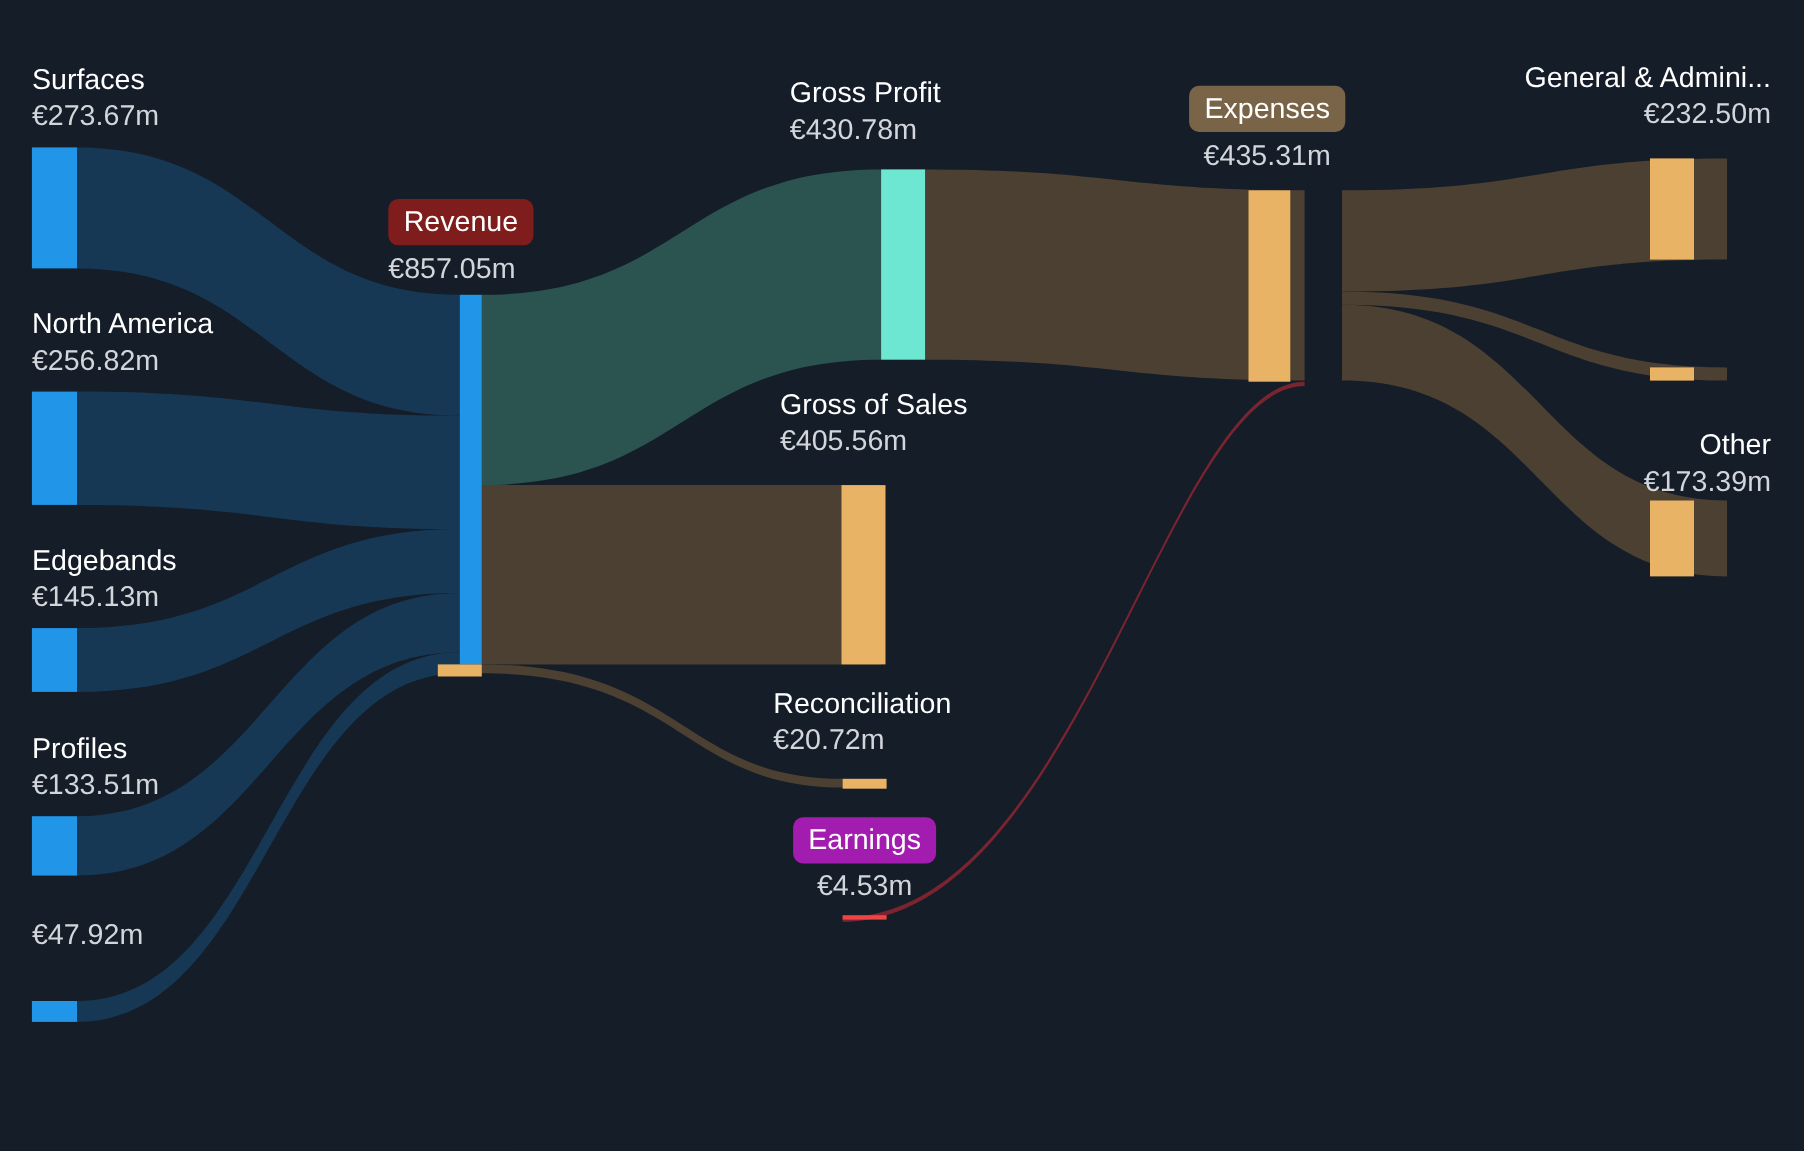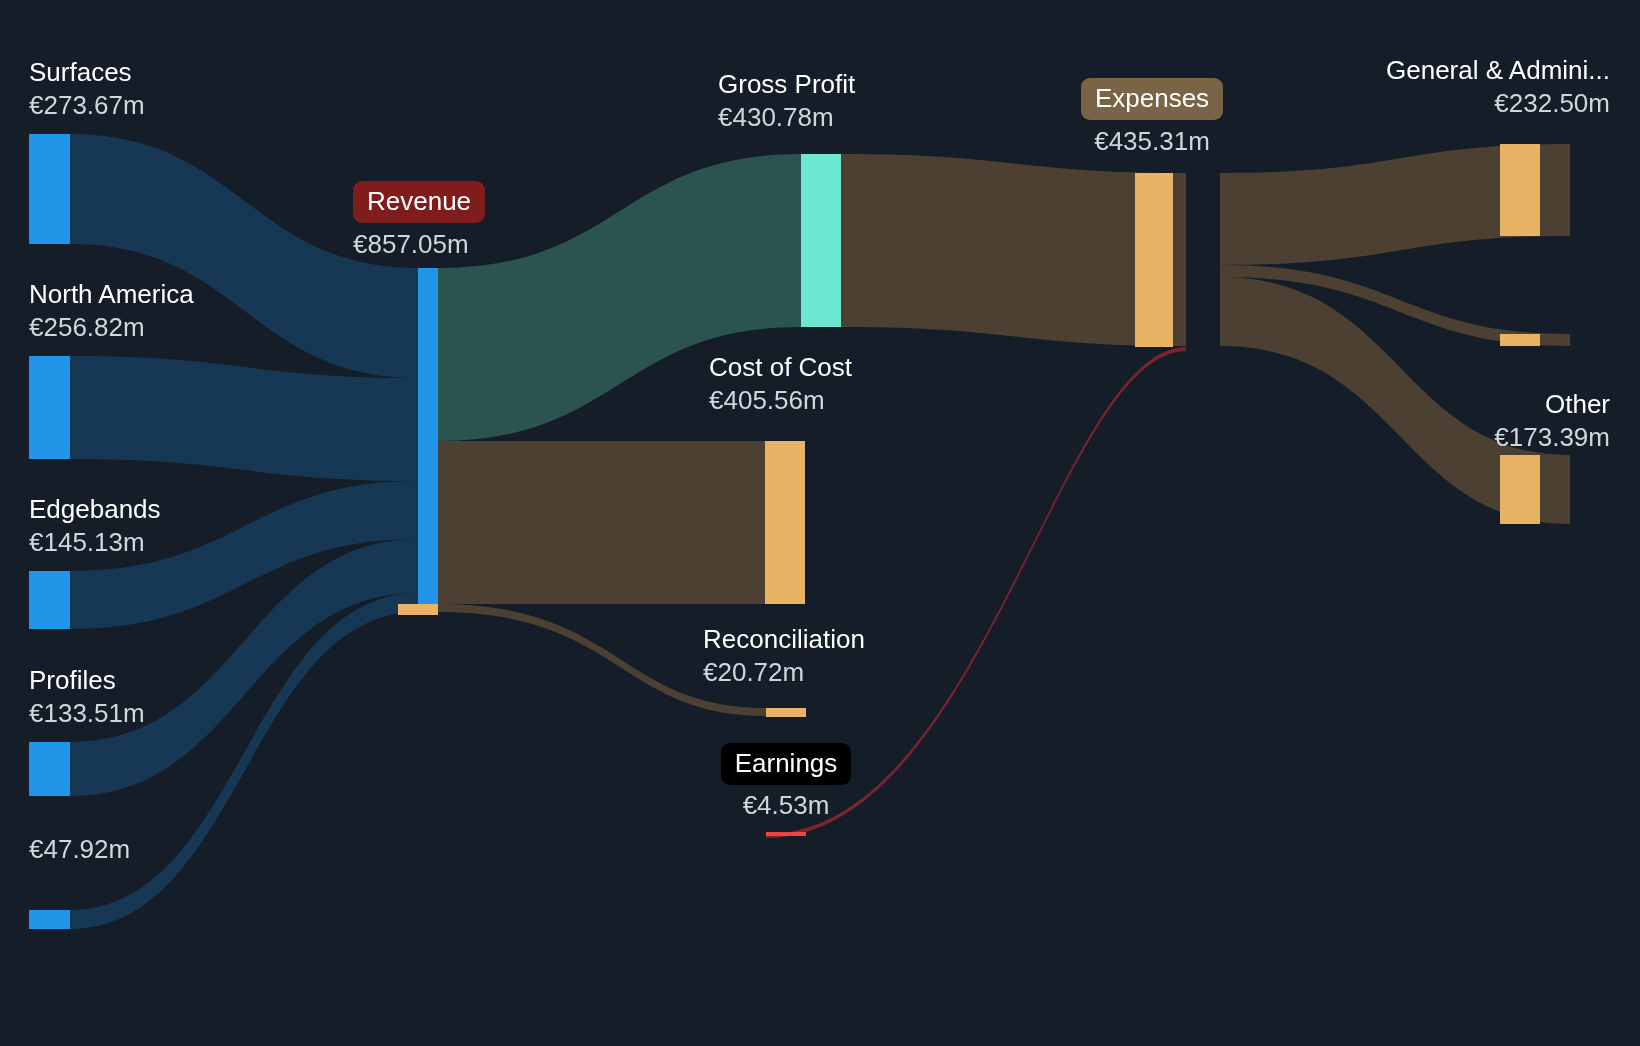--- a/index.html
+++ b/index.html
@@ -47,21 +47,21 @@
   .pill {
     display: inline-block;
     border-radius: 9px;
     padding: 5px 14px 7px 14px;
     font-size: 26px;
     color: #ffffff;
     line-height: 30px;
   }
   .pill-revenue { background: #7f1d1d; }
   .pill-expenses { background: #7a6448; }
-  .pill-earnings { background: #000000; }
+  .pill-earnings { background: #a21caf; }
 </style>
 </head>
 <body>
 
 <div id="stage">
 
   <svg id="sankey-svg" viewBox="0 0 1640 1046" xmlns="http://www.w3.org/2000/svg">
 
     <g>
 
@@ -144,21 +144,21 @@
     <div class="pill pill-revenue">Revenue</div>
     <div class="lbl-value" style="margin-top:4px;">€857.05m</div>
   </div>
 
   <div class="node-label-group" style="left:718px; top:68px;">
     <div class="lbl-name">Gross Profit</div>
     <div class="lbl-value">€430.78m</div>
   </div>
 
   <div class="node-label-group" style="left:709px; top:351px;">
-    <div class="lbl-name">Cost of Cost</div>
+    <div class="lbl-name">Gross of Sales</div>
     <div class="lbl-value">€405.56m</div>
   </div>
 
   <div class="node-label-group" style="left:703px; top:623px;">
     <div class="lbl-name">Reconciliation</div>
     <div class="lbl-value">€20.72m</div>
   </div>
 
   <div class="node-label-group lbl-center" style="left:700px; top:743px; width:172px;">
     <div class="pill pill-earnings">Earnings</div>

